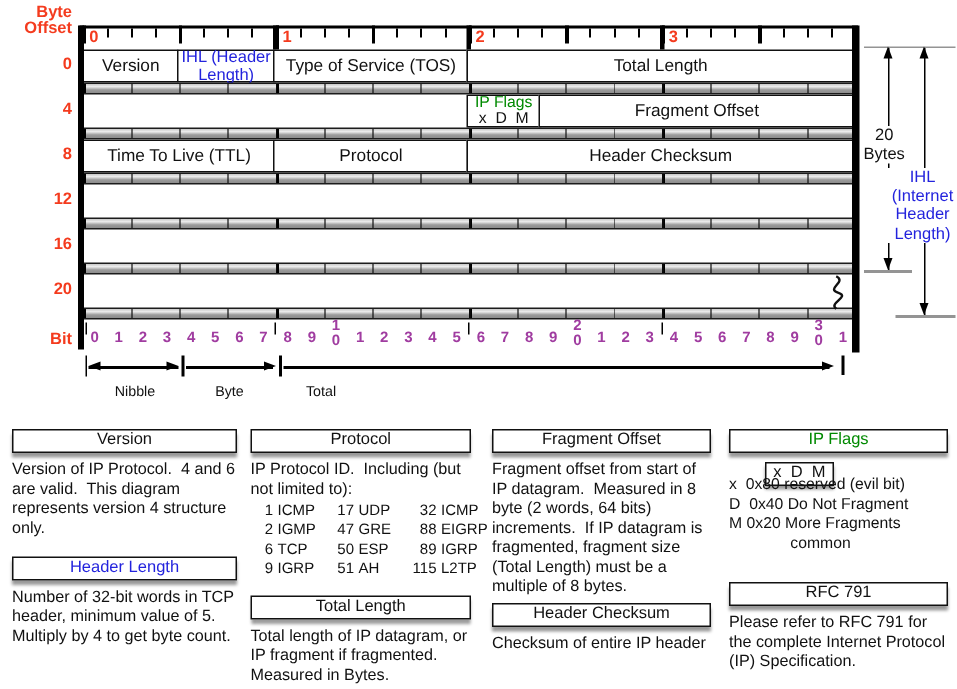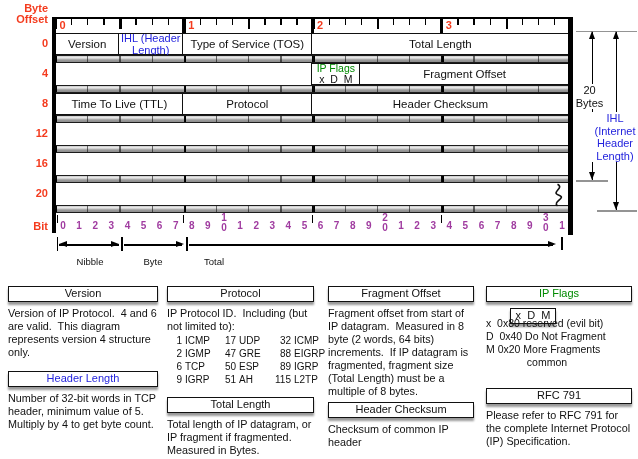--- a/index.html
+++ b/index.html
@@ -248,21 +248,21 @@
       <span>Total Length</span></div>
     <div class="note-body" style="top:136px">Total length of IP datagram, or IP fragment if fragmented.  Measured in Bytes.</div>
   </div>
 
   <div class="note-col" style="left:328px;top:282px;width:146px">
     <div class="note-hdr" style="top:4px">
       <span>Fragment Offset</span></div>
     <div class="note-body" style="top:25px">Fragment offset from start of IP datagram.  Measured in 8 byte (2 words, 64 bits) increments.  If IP datagram is fragmented, fragment size (Total Length) must be a multiple of 8 bytes.</div>
     <div class="note-hdr" style="top:120px">
       <span>Header Checksum</span></div>
-    <div class="note-body" style="top:141px">Checksum of common IP header</div>
+    <div class="note-body" style="top:141px">Checksum of entire IP header</div>
   </div>
 
   <div class="note-col" style="left:486px;top:282px;width:146px">
     <div class="note-hdr" style="top:4px">
       <span class="green-t">IP Flags</span></div>
     <div class="xdm-box" style="top:26px;left:24px;width:46px;height:16px">x  D  M</div>
     <div class="abs" style="top:35px;left:0" id="flag-lines">
         <div class="flagline">x  0x80 reserved (evil bit)</div>
         <div class="flagline">D  0x40 Do Not Fragment</div>
         <div class="flagline">M 0x20 More Fragments</div>

